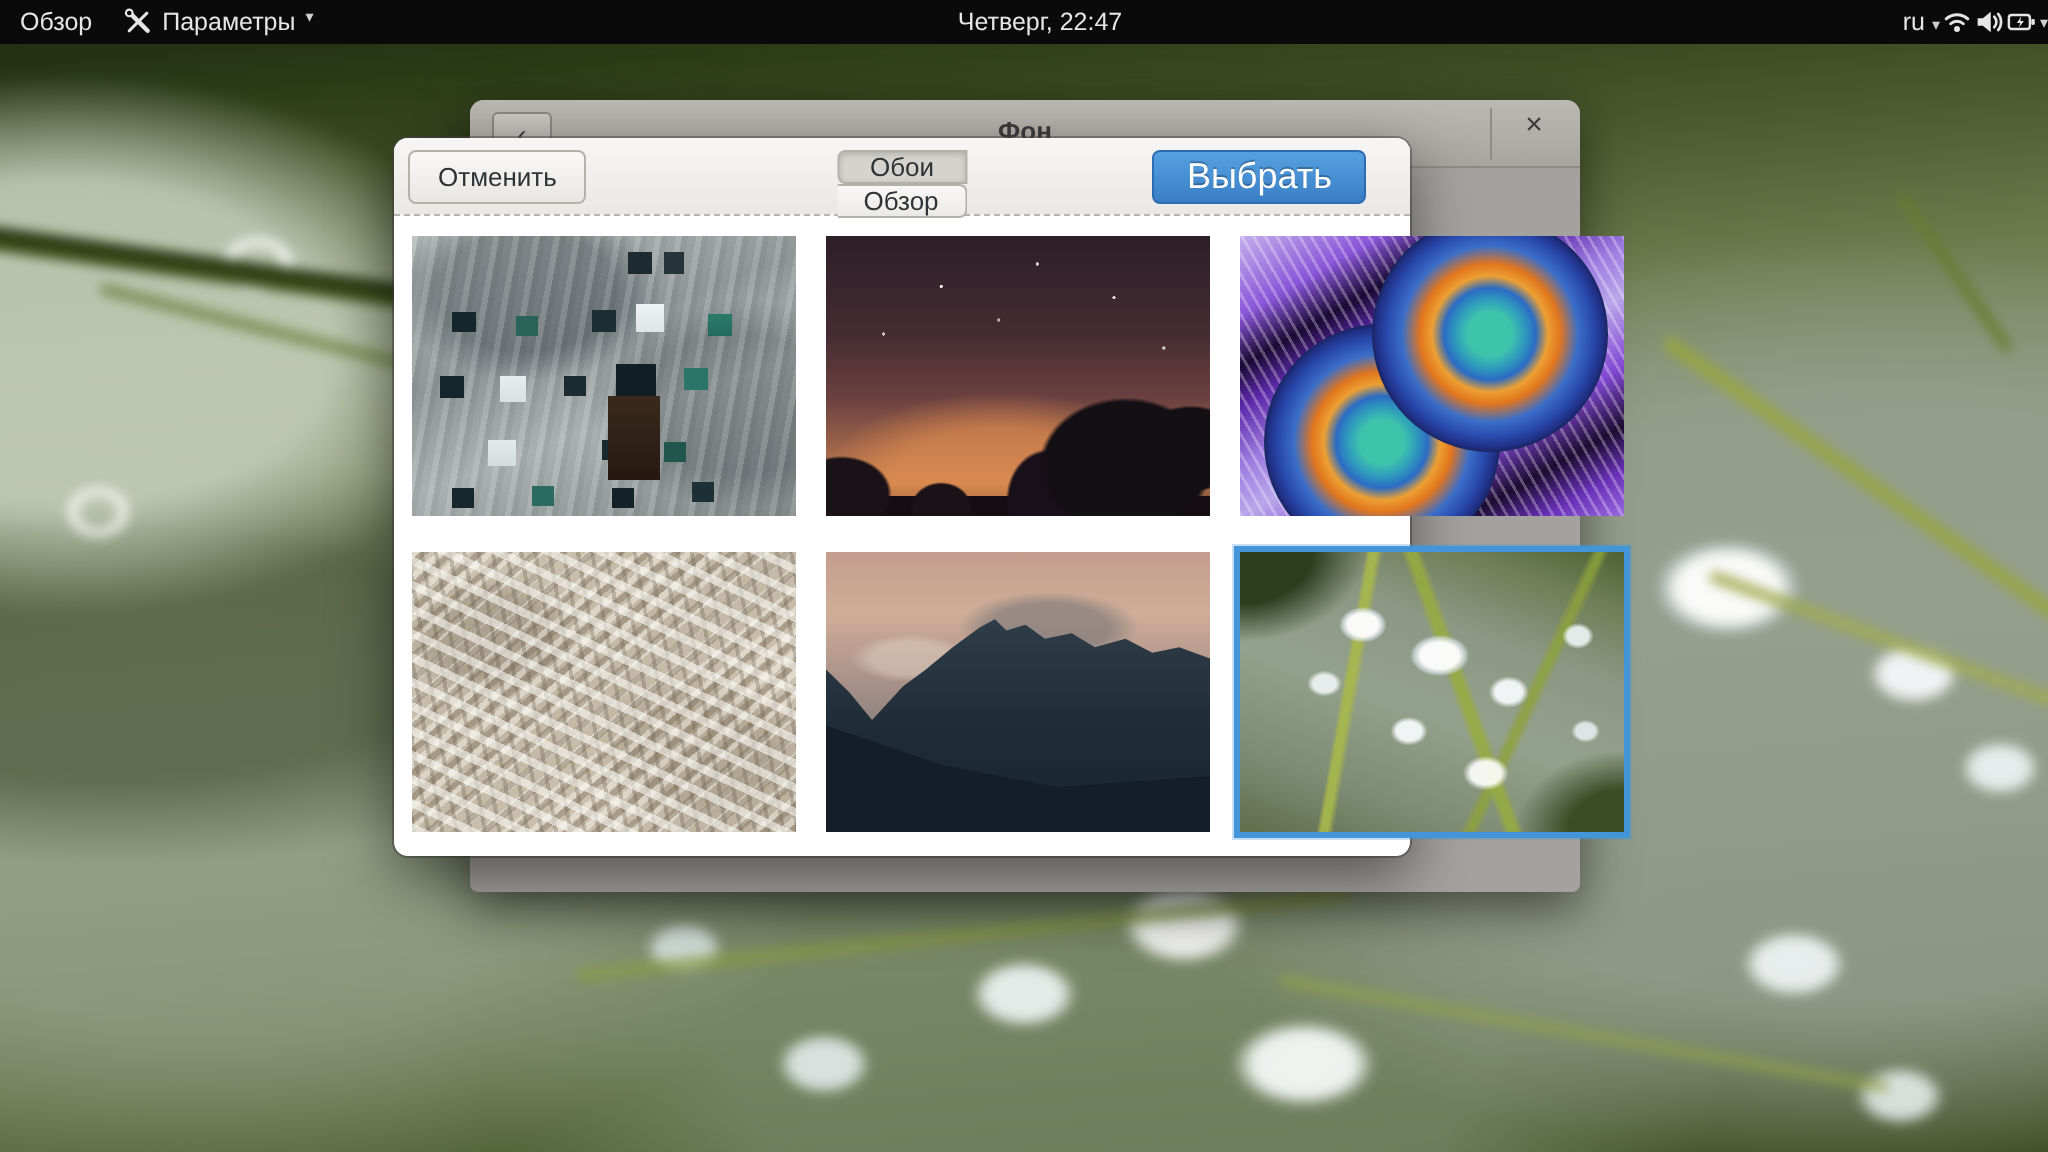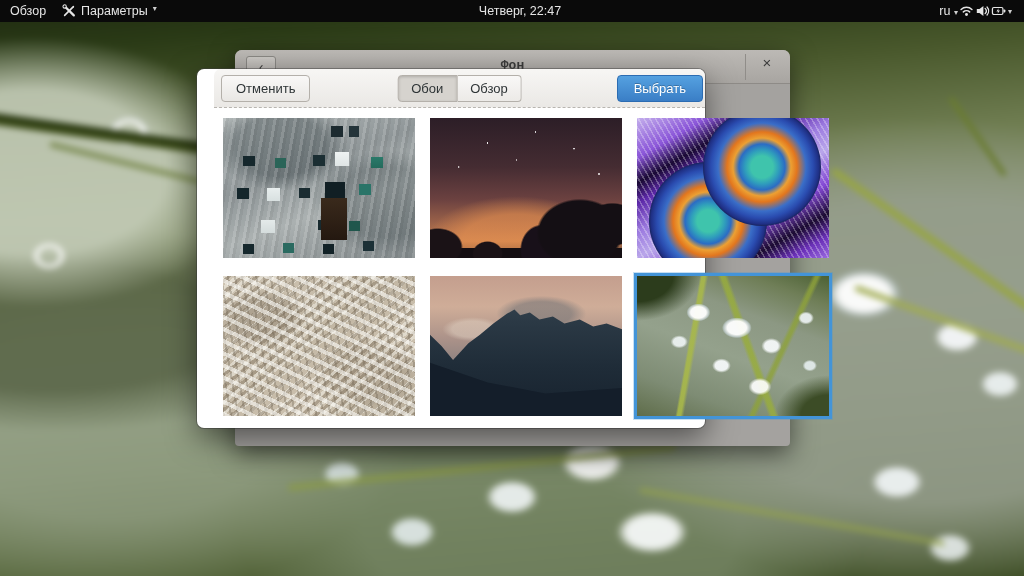--- a/index.html
+++ b/index.html
@@ -45,58 +45,58 @@
            background:#94a24c; opacity:.65; }
   .stem7 { left:938px; top:142px; width:95px;  height:5px; transform:rotate(55deg);
            background:#6a7c30; }
 
   
   .topbar { position:absolute; left:0; top:0; width:1024px; height:22px; background:#0a0a0a;
     color:#e6e6e6; font-size:12.5px; display:flex; align-items:center; z-index:60; }
   .tb-left { display:flex; align-items:center; gap:16px; padding-left:10px; }
   .appmenu { display:flex; gap:5px; }
   .tb-center { position:absolute; left:16px; right:0; text-align:center; pointer-events:none; }
-  .tb-right { margin-left:auto; display:flex; align-items:center; gap:1px; padding-right:12px; }
+  .tb-right { margin-left:auto; display:flex; align-items:center; gap:1px; }
   .caret { font-size:8px; color:#cfcfcf; }
   .ticon { display:inline-block; vertical-align:middle; }
 
   
   .settings-window { position:absolute; left:235px; top:50px; width:555px; height:396px;
     background:#a4a29f; border-radius:7px 7px 4px 4px;
     box-shadow:0 8px 26px rgba(0,0,0,.55); z-index:10; }
   .sw-header { position:relative; height:34px; border-radius:7px 7px 0 0;
     background:linear-gradient(#bcb9b5,#a8a5a1); border-bottom:1px solid #8e8b87; }
   .sw-back { position:absolute; left:11px; top:6px; width:30px; height:24px;
     background:linear-gradient(#cac7c3,#b0ada9); border:1px solid #8a8884; border-radius:3px;
     color:#3c3c3c; font-size:14px; line-height:20px; text-align:center; }
   .sw-title { position:absolute; left:0; right:0; top:8px; text-align:center;
-    color:#3c3c3c; font-weight:bold; font-size:13px;font-family:Liberation Mono, monospace; }
+    color:#3c3c3c; font-weight:bold; font-size:13px; }
   .sw-close { position:absolute; right:8px; top:4px; width:30px; height:26px; border:none;
     background:transparent; color:#3c3c3c; font-size:15px; text-align:center; }
   .sw-sep { position:absolute; right:44px; top:4px; width:1px; height:26px; background:#908d89; }
 
   
   .picker { position:absolute; left:197px; top:69px; width:508px; height:359px;
     background:#ffffff; border-radius:7px;
-    box-shadow:0 10px 30px rgba(0,0,0,.5), 0 0 0 1px rgba(70,70,70,.45); z-index:20;padding-left:17px; }
+    box-shadow:0 10px 30px rgba(0,0,0,.5), 0 0 0 1px rgba(70,70,70,.45); z-index:20; }
   .picker-header { position:relative; height:39px; border-radius:7px 7px 0 0;
     background:linear-gradient(#f7f6f4,#eae8e5); border-bottom:1px dashed #b8b5b0; }
   .btn { font-family:inherit; font-size:13px; color:#2e3436; cursor:pointer;
     background:linear-gradient(#f9f8f7,#e9e7e4); border:1px solid #b4b0aa; border-radius:4px; }
   .cancel-btn { position:absolute; left:7px; top:6px; height:27px; padding:0 14px; }
   .tab-group { position:absolute; left:50%; top:6px; transform:translateX(-50%);
-    display:flex; height:27px; }
+    display:flex; height:27px;flex-direction:column; }
   .tab { font-family:inherit; font-size:13px; color:#2e3436; cursor:pointer; padding:0 13px;
     background:linear-gradient(#f9f8f7,#eceae7); border:1px solid #b4b0aa; border-left:none; }
   .tab:first-child { border-left:1px solid #b4b0aa; border-radius:4px 0 0 4px; }
   .tab:last-child { border-radius:0 4px 4px 0; }
   .tab.active { background:#d6d3ce; box-shadow:inset 0 1px 3px rgba(0,0,0,.18); }
-  .select-btn { position:absolute; right:2px; top:6px; height:27px; padding:0 16px;
+  .select-btn { position:absolute; right:22px; top:6px; height:27px; padding:0 16px;
     background:linear-gradient(#55a1e0,#3a7ec6); border:1px solid #2c6cb2; color:#fff;
-    border-radius:4px; font-size:13px; cursor:pointer;
+    border-radius:4px; font-size:18px; cursor:pointer;
     text-shadow:0 -1px 0 rgba(0,0,0,.25); }
 
   .grid { display:grid; grid-template-columns:repeat(3,192px); grid-auto-rows:140px;
     column-gap:15px; row-gap:18px; padding:10px 0 0 9px; }
   .wallpaper { position:relative; width:192px; height:140px; overflow:hidden; cursor:pointer; }
   .wallpaper.selected { box-shadow:0 0 0 3px #4394d8, 0 0 0 4px rgba(67,148,216,.3); }
 
   
   .thumb-building { background:
       linear-gradient(#1d2b30,#1d2b30) 108px 8px/12px 11px no-repeat,

